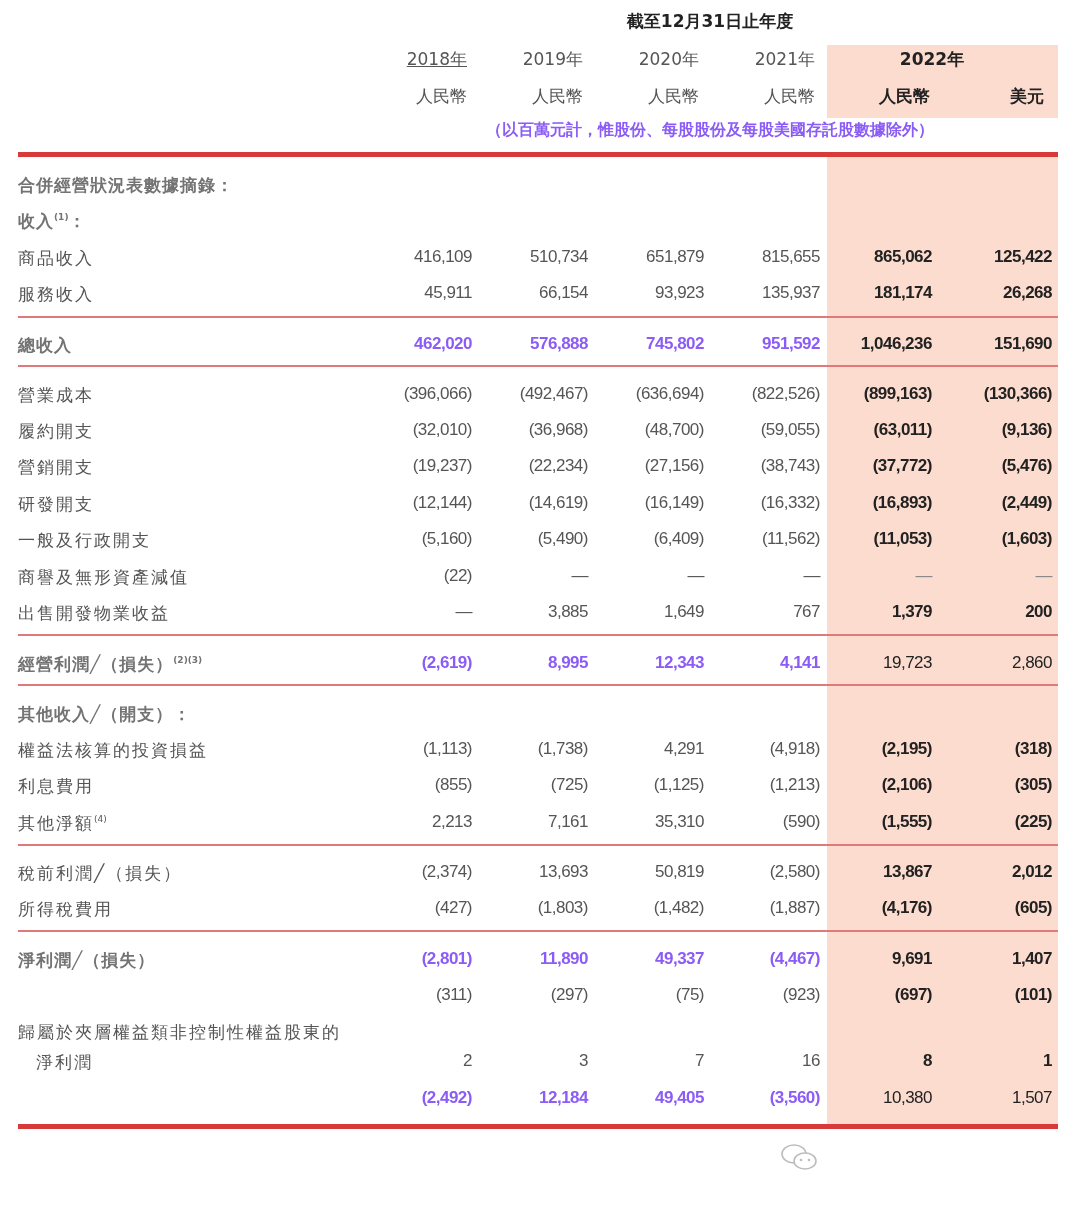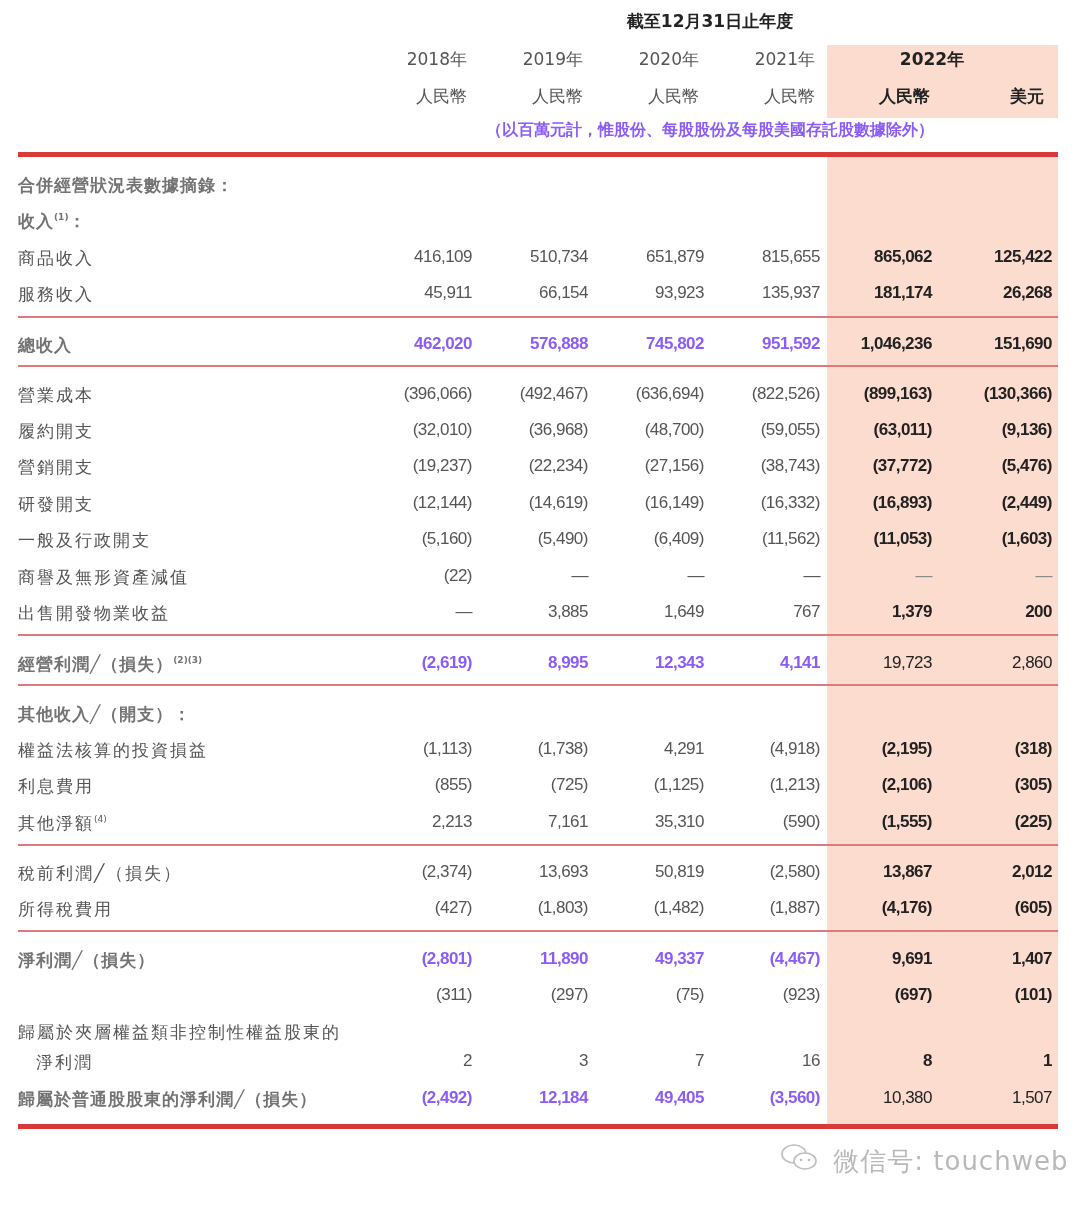--- a/index.html
+++ b/index.html
@@ -49,21 +49,21 @@
   .watermark .wm-icon { font-size: 26px; margin-right: 4px; }
 </style>
 </head>
 <body>
 
 <div class="hl-band hl-top"></div>
 <div class="hl-band hl-body"></div>
 
 <div class="hdr-title">截至12月31日止年度</div>
 
-<div class="col-hdr" style="top:48px;left:352px;width:115px;">2018年</div>
+<div class="col-hdr" style="top:48px;left:352px;width:115px;text-decoration:underline;">2018年</div>
 <div class="col-hdr" style="top:48px;left:468px;width:115px;">2019年</div>
 <div class="col-hdr" style="top:48px;left:584px;width:115px;">2020年</div>
 <div class="col-hdr" style="top:48px;left:700px;width:115px;">2021年</div>
 <div class="col-hdr bold" style="top:48px;left:827px;width:210px;text-align:center;">2022年</div>
 
 <div class="col-hdr" style="top:85px;left:352px;width:115px;">人民幣</div>
 <div class="col-hdr" style="top:85px;left:468px;width:115px;">人民幣</div>
 <div class="col-hdr" style="top:85px;left:584px;width:115px;">人民幣</div>
 <div class="col-hdr" style="top:85px;left:700px;width:115px;">人民幣</div>
 <div class="col-hdr bold" style="top:85px;left:812px;width:118px;">人民幣</div>
@@ -274,33 +274,32 @@
   <span class="label" style="top:30px;left:36px;">淨利潤</span>
   <span class="v c0" style="top:30px;">2</span>
   <span class="v c1" style="top:30px;">3</span>
   <span class="v c2" style="top:30px;">7</span>
   <span class="v c3" style="top:30px;">16</span>
   <span class="v c4 hl" style="top:30px;">8</span>
   <span class="v c5 hl" style="top:30px;">1</span>
 </div>
 
 <div class="row bold" style="top:1088px;">
-  <span class="label">歸屬於普通股股東的淨利潤╱（損失）</span>
   <span class="v c0">(2,492)</span>
   <span class="v c1">12,184</span>
   <span class="v c2">49,405</span>
   <span class="v c3">(3,560)</span>
   <span class="v c4 hl" style="font-weight:normal;">10,380</span>
   <span class="v c5 hl" style="font-weight:normal;">1,507</span>
 </div>
 
 <div class="rule-thick" style="top:1124px;"></div>
 
 <div class="watermark">
   <span class="wm-icon">
     <svg width="40" height="32" viewBox="0 0 40 32" style="vertical-align:-4px">
       <ellipse cx="14" cy="12" rx="12" ry="9" fill="none" stroke="#bdbdbd" stroke-width="1.6"></ellipse>
       <ellipse cx="25" cy="19" rx="11" ry="8" fill="#fff" stroke="#bdbdbd" stroke-width="1.6"></ellipse>
       <circle cx="21" cy="18" r="1.3" fill="#bdbdbd"></circle>
       <circle cx="29" cy="18" r="1.3" fill="#bdbdbd"></circle>
     </svg>
-  </span><span>微信号: touchweb</span>
+  </span>
 </div>
 
 </body></html>

